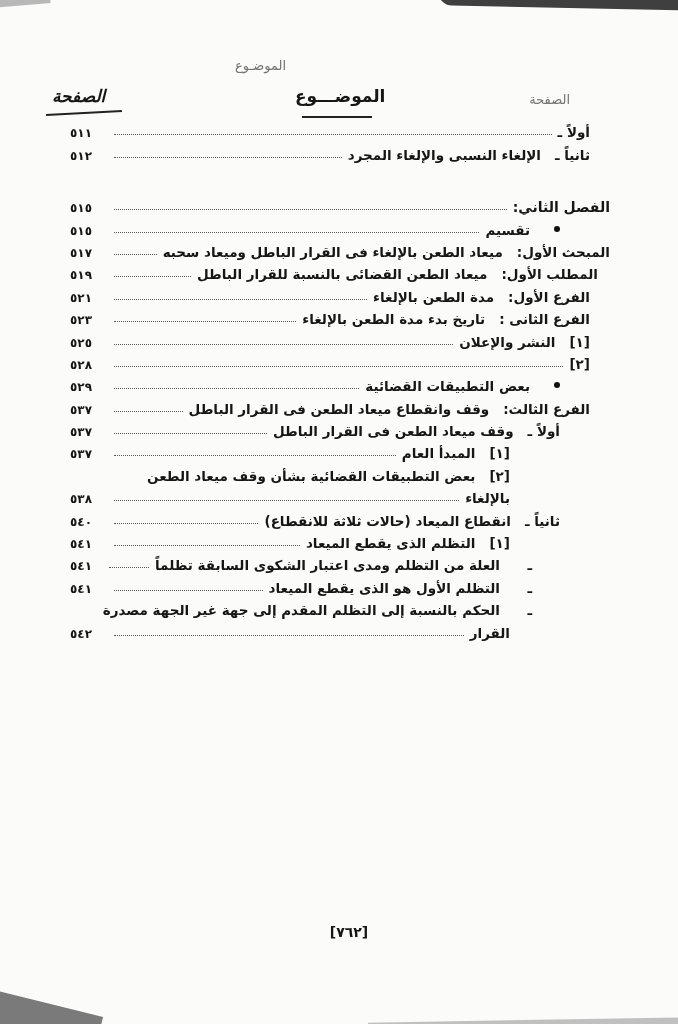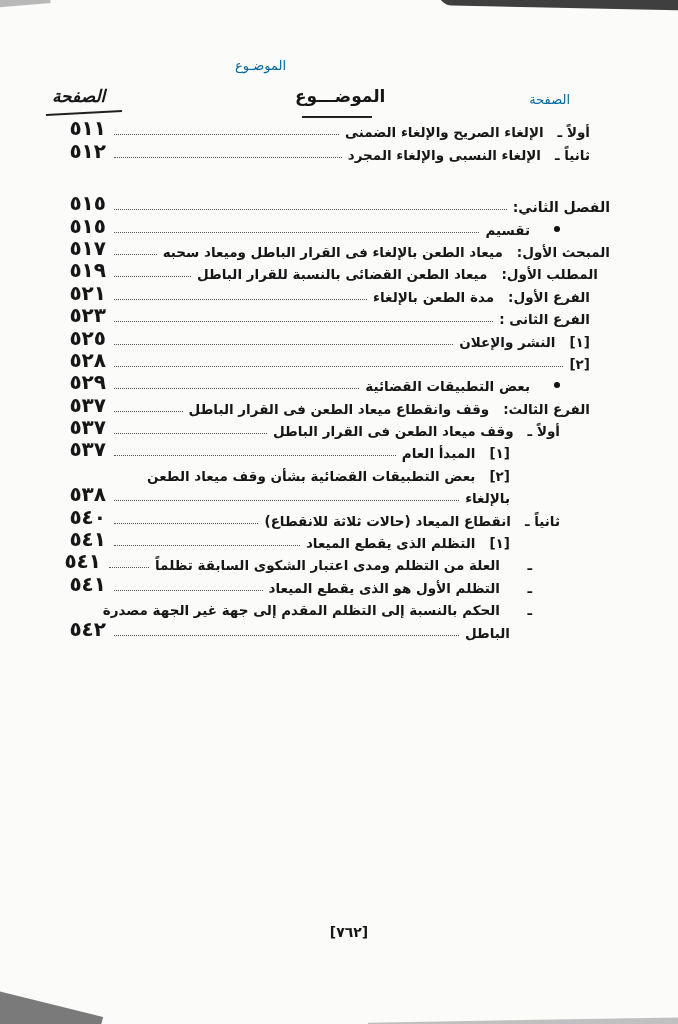--- a/index.html
+++ b/index.html
@@ -43,21 +43,21 @@
     .scan-shadow-bottom-right {
       position: absolute;
       bottom: -8px; right: -10px;
       width: 320px; height: 12px;
       background: #9a9a9a;
       transform: rotate(-1deg);
       opacity: 0.6;
     }
     .bleed {
       position: absolute;
-      color: #0369a1;
+      color: #737373;
       font-size: 13px;
       direction: rtl;
       font-family: "DejaVu Sans", sans-serif;
     }
     .header {
       position: absolute;
       top: 86px;
       left: 40px;
       right: 40px;
       height: 40px;
@@ -120,23 +120,23 @@
     }
     .row .prefix { min-width: 18px; margin-top: 44px; }
     .row .dots {
       flex: 1 1 auto;
       border-bottom: 1.5px dotted #555;
       margin: 0 6px 5px 8px;
       min-width: 40px;
     }
     .row .pg {
       width: 36px;
-      text-align: center;
-      font-weight: bold;
-      font-size: 20px;
+      text-align: left;
+      font-weight: bold;
+      font-size: 12px;
       direction: rtl;
     }
     .row.heading .label { font-size: 14px; font-weight: 900; }
     .row.no-dots .dots { border-bottom: none; }
     .ind0 { padding-right: 0; }
     .ind1 { padding-right: 12px; }
     .ind2 { padding-right: 20px; }
     .ind3 { padding-right: 50px; }
     .ind4 { padding-right: 78px; }
     .ind5 { padding-right: 100px; }
@@ -176,21 +176,20 @@
   <div class="col-page">الصفحة</div>
   <div class="col-page-line"></div>
   <div class="col-topic">الموضـــوع</div>
   <div class="col-topic-line"></div>
 </div>
 
 <div class="toc" id="toc">
     <div class="row ind2">
       <span class="label">
         <span class="prefix">أولاً  ـ</span>
-        <span class="title">الإلغاء الصريح والإلغاء الضمنى</span>
       </span>
       <span class="dots"></span>
       <span class="pg">٥١١</span>
     </div>
     <div class="row ind2">
       <span class="label">
         <span class="prefix">ثانياً  ـ</span>
         <span class="title">الإلغاء النسبى والإلغاء المجرد</span>
       </span>
       <span class="dots"></span>
@@ -231,20 +230,21 @@
       <span class="label">
         <span class="prefix">الفرع الأول:</span>
         <span class="title">مدة الطعن بالإلغاء</span>
       </span>
       <span class="dots"></span>
       <span class="pg">٥٢١</span>
     </div>
     <div class="row ind2">
       <span class="label">
         <span class="prefix">الفرع الثانى :</span>
+        <span class="title">تاريخ بدء مدة الطعن بالإلغاء</span>
       </span>
       <span class="dots"></span>
       <span class="pg">٥٢٣</span>
     </div>
     <div class="row ind2">
       <span class="label">
         <span class="prefix">[١]</span>
         <span class="title">النشر والإعلان</span>
       </span>
       <span class="dots"></span>
@@ -339,21 +339,21 @@
     <div class="row ind4 no-dots">
       <span class="label">
         <span class="prefix">ـ</span>
         <span class="title">الحكم بالنسبة إلى التظلم المقدم إلى جهة غير الجهة مصدرة</span>
       </span>
       <span class="dots"></span>
       <span class="pg"></span>
     </div>
     <div class="row ind5">
       <span class="label">
-        <span class="title">الباطل</span>
+        <span class="title">القرار</span>
       </span>
       <span class="dots"></span>
       <span class="pg">٥٤٢</span>
     </div>
   </div>
 
 <div class="footer">
   <span>[٧٦٢]</span>
 </div>
 

